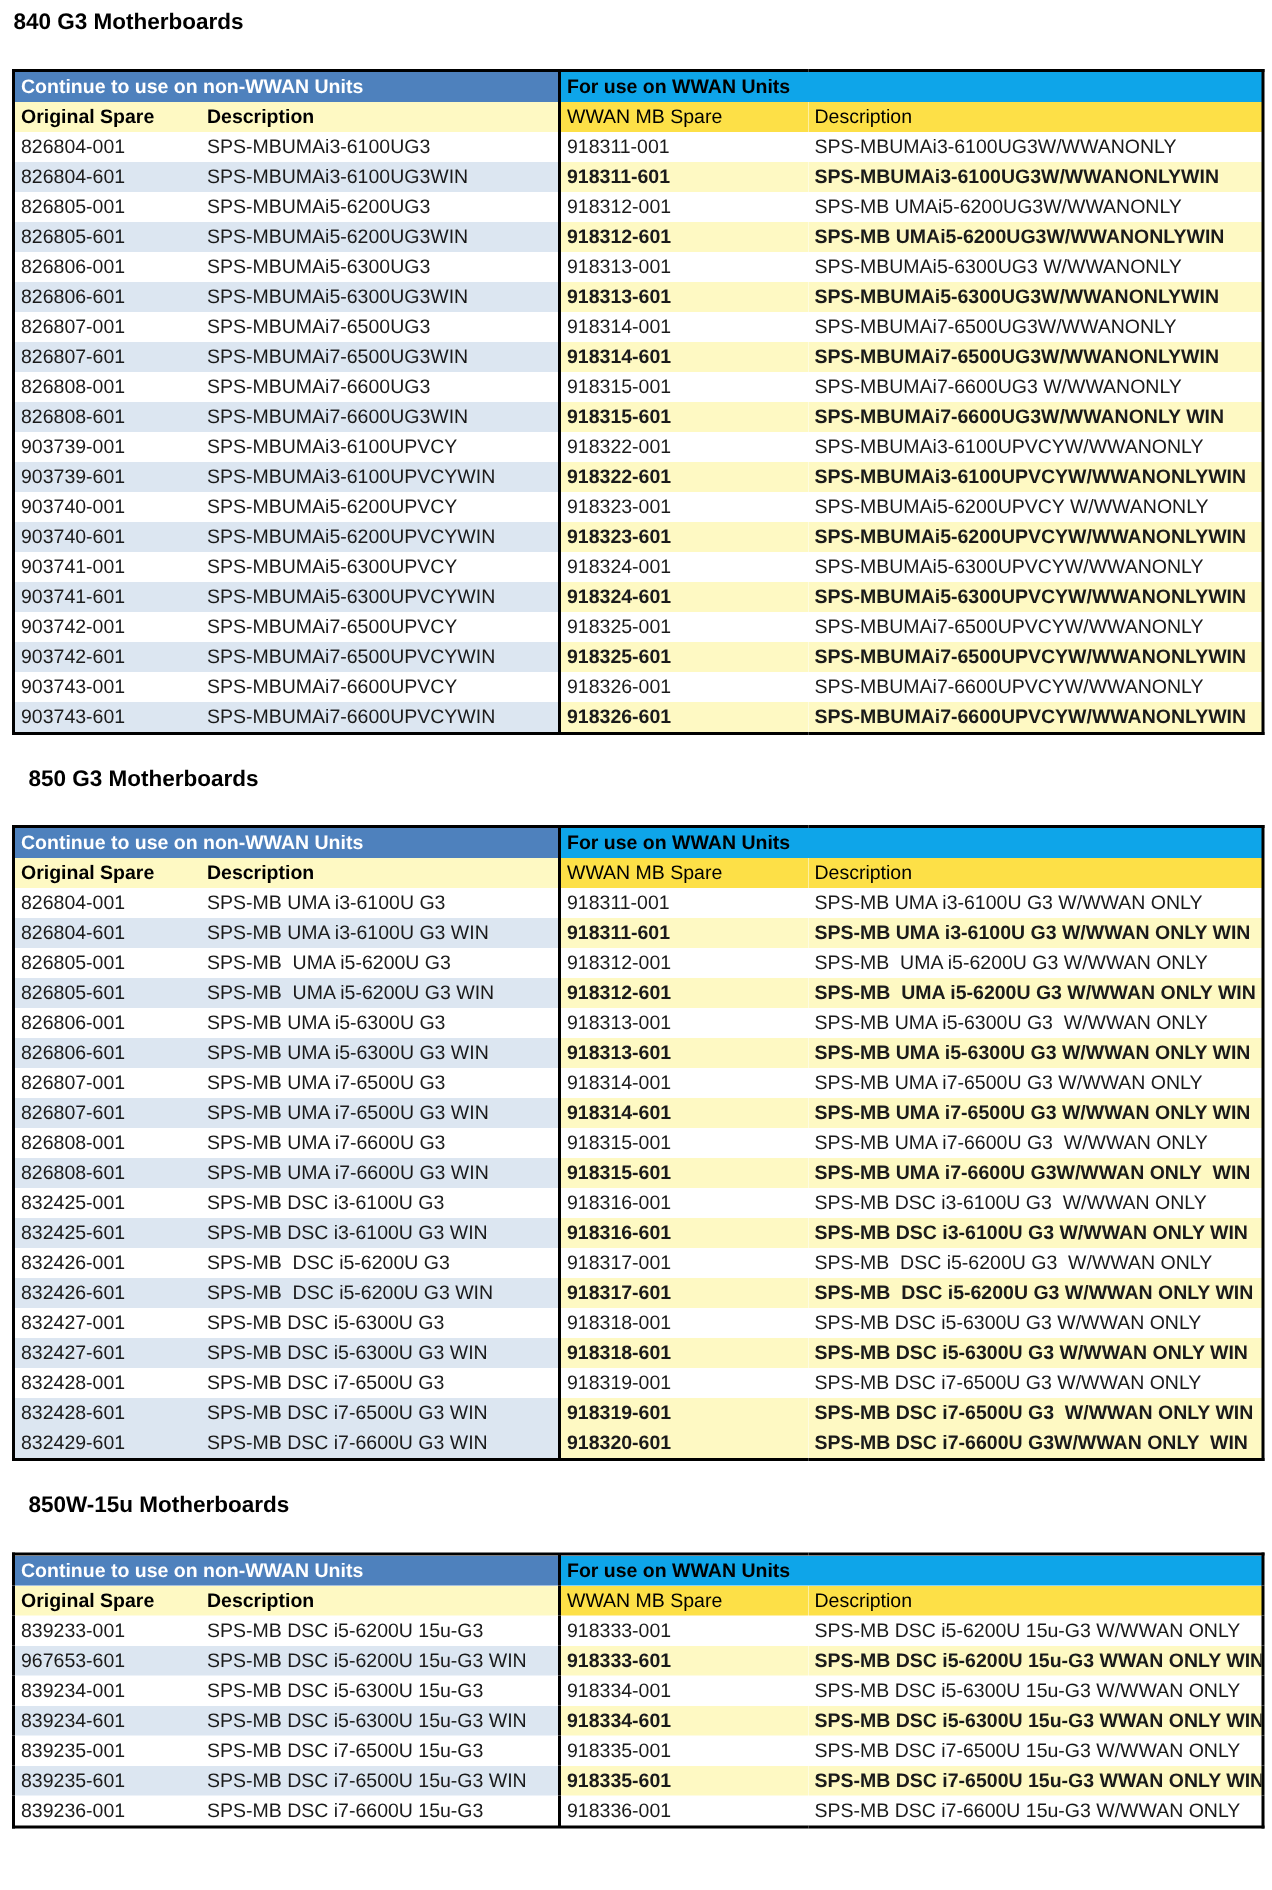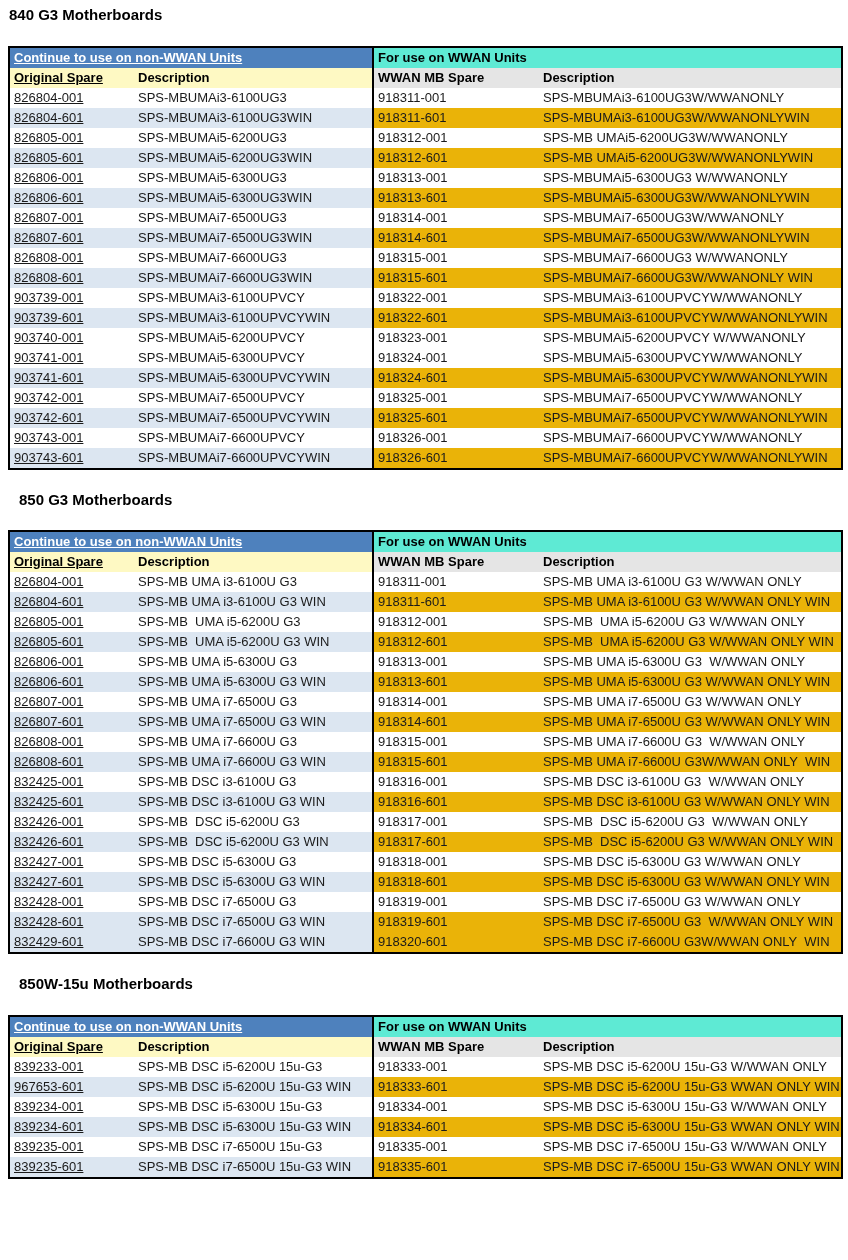--- a/index.html
+++ b/index.html
@@ -34,35 +34,35 @@
     text-align: left;
     vertical-align: middle;
     white-space: pre;
     overflow: hidden;
   }
   
   th.group-left {
     background: #4E81BD; color: #ffffff; font-weight: bold; font-size: 13.5px;
   }
   th.group-right {
-    background: #5eead4; color: #000000; font-weight: bold; font-size: 13.5px;
+    background: #0ea5e9; color: #000000; font-weight: bold; font-size: 13.5px;
     border-left: 2px solid #000;
   }
   
   th.sub-left  { background: #fef9c3; color: #000; font-weight: bold; }
-  th.sub-right { background: #e5e5e5; color: #000; font-weight: bold; }
+  th.sub-right { background: #fde047; color: #000; font-weight: normal; }
   th.c3 { border-left: 2px solid #000; }
   td.c3 { border-left: 2px solid #000; }
-  td.c1, th.c1 { padding-left: 3px; text-decoration: underline; }
+  td.c1, th.c1 { padding-left: 3px; }
   td.c2, th.c2 { padding-left: 6px; }
   td.c3, th.c3 { padding-left: 4px; }
   td.c4, th.c4 { padding-left: 4px; }
   
   tr.striped td.left-half  { background: #DCE6F1; }
-  tr.striped td.right-half { background: #eab308; }
+  tr.striped td.right-half { background: #fef9c3; font-weight: bold; }
 </style>
 </head>
 <body>
 
 <div class="page">
 
   <div class="section">
     <h2 class="section-title">840 G3 Motherboards</h2>
     <table class="spares">
       <colgroup>
@@ -155,20 +155,26 @@
             <td class="c2 left-half">SPS-MBUMAi3-6100UPVCYWIN</td>
             <td class="c3 right-half">918322-601</td>
             <td class="c4 right-half">SPS-MBUMAi3-6100UPVCYW/WWANONLYWIN</td>
           </tr>
           <tr>
             <td class="c1 left-half">903740-001</td>
             <td class="c2 left-half">SPS-MBUMAi5-6200UPVCY</td>
             <td class="c3 right-half">918323-001</td>
             <td class="c4 right-half">SPS-MBUMAi5-6200UPVCY W/WWANONLY</td>
           </tr>
+          <tr class="striped">
+            <td class="c1 left-half">903740-601</td>
+            <td class="c2 left-half">SPS-MBUMAi5-6200UPVCYWIN</td>
+            <td class="c3 right-half">918323-601</td>
+            <td class="c4 right-half">SPS-MBUMAi5-6200UPVCYW/WWANONLYWIN</td>
+          </tr>
           <tr>
             <td class="c1 left-half">903741-001</td>
             <td class="c2 left-half">SPS-MBUMAi5-6300UPVCY</td>
             <td class="c3 right-half">918324-001</td>
             <td class="c4 right-half">SPS-MBUMAi5-6300UPVCYW/WWANONLY</td>
           </tr>
           <tr class="striped">
             <td class="c1 left-half">903741-601</td>
             <td class="c2 left-half">SPS-MBUMAi5-6300UPVCYWIN</td>
             <td class="c3 right-half">918324-601</td>
@@ -393,17 +399,23 @@
             <td class="c2 left-half">SPS-MB DSC i7-6500U 15u-G3</td>
             <td class="c3 right-half">918335-001</td>
             <td class="c4 right-half">SPS-MB DSC i7-6500U 15u-G3 W/WWAN ONLY</td>
           </tr>
           <tr class="striped">
             <td class="c1 left-half">839235-601</td>
             <td class="c2 left-half">SPS-MB DSC i7-6500U 15u-G3 WIN</td>
             <td class="c3 right-half">918335-601</td>
             <td class="c4 right-half">SPS-MB DSC i7-6500U 15u-G3 WWAN ONLY WIN</td>
           </tr>
+          <tr>
+            <td class="c1 left-half">839236-001</td>
+            <td class="c2 left-half">SPS-MB DSC i7-6600U 15u-G3</td>
+            <td class="c3 right-half">918336-001</td>
+            <td class="c4 right-half">SPS-MB DSC i7-6600U 15u-G3 W/WWAN ONLY</td>
+          </tr>
         </tbody>
     </table>
   </div>
 
 </div>
 
 </body></html>

